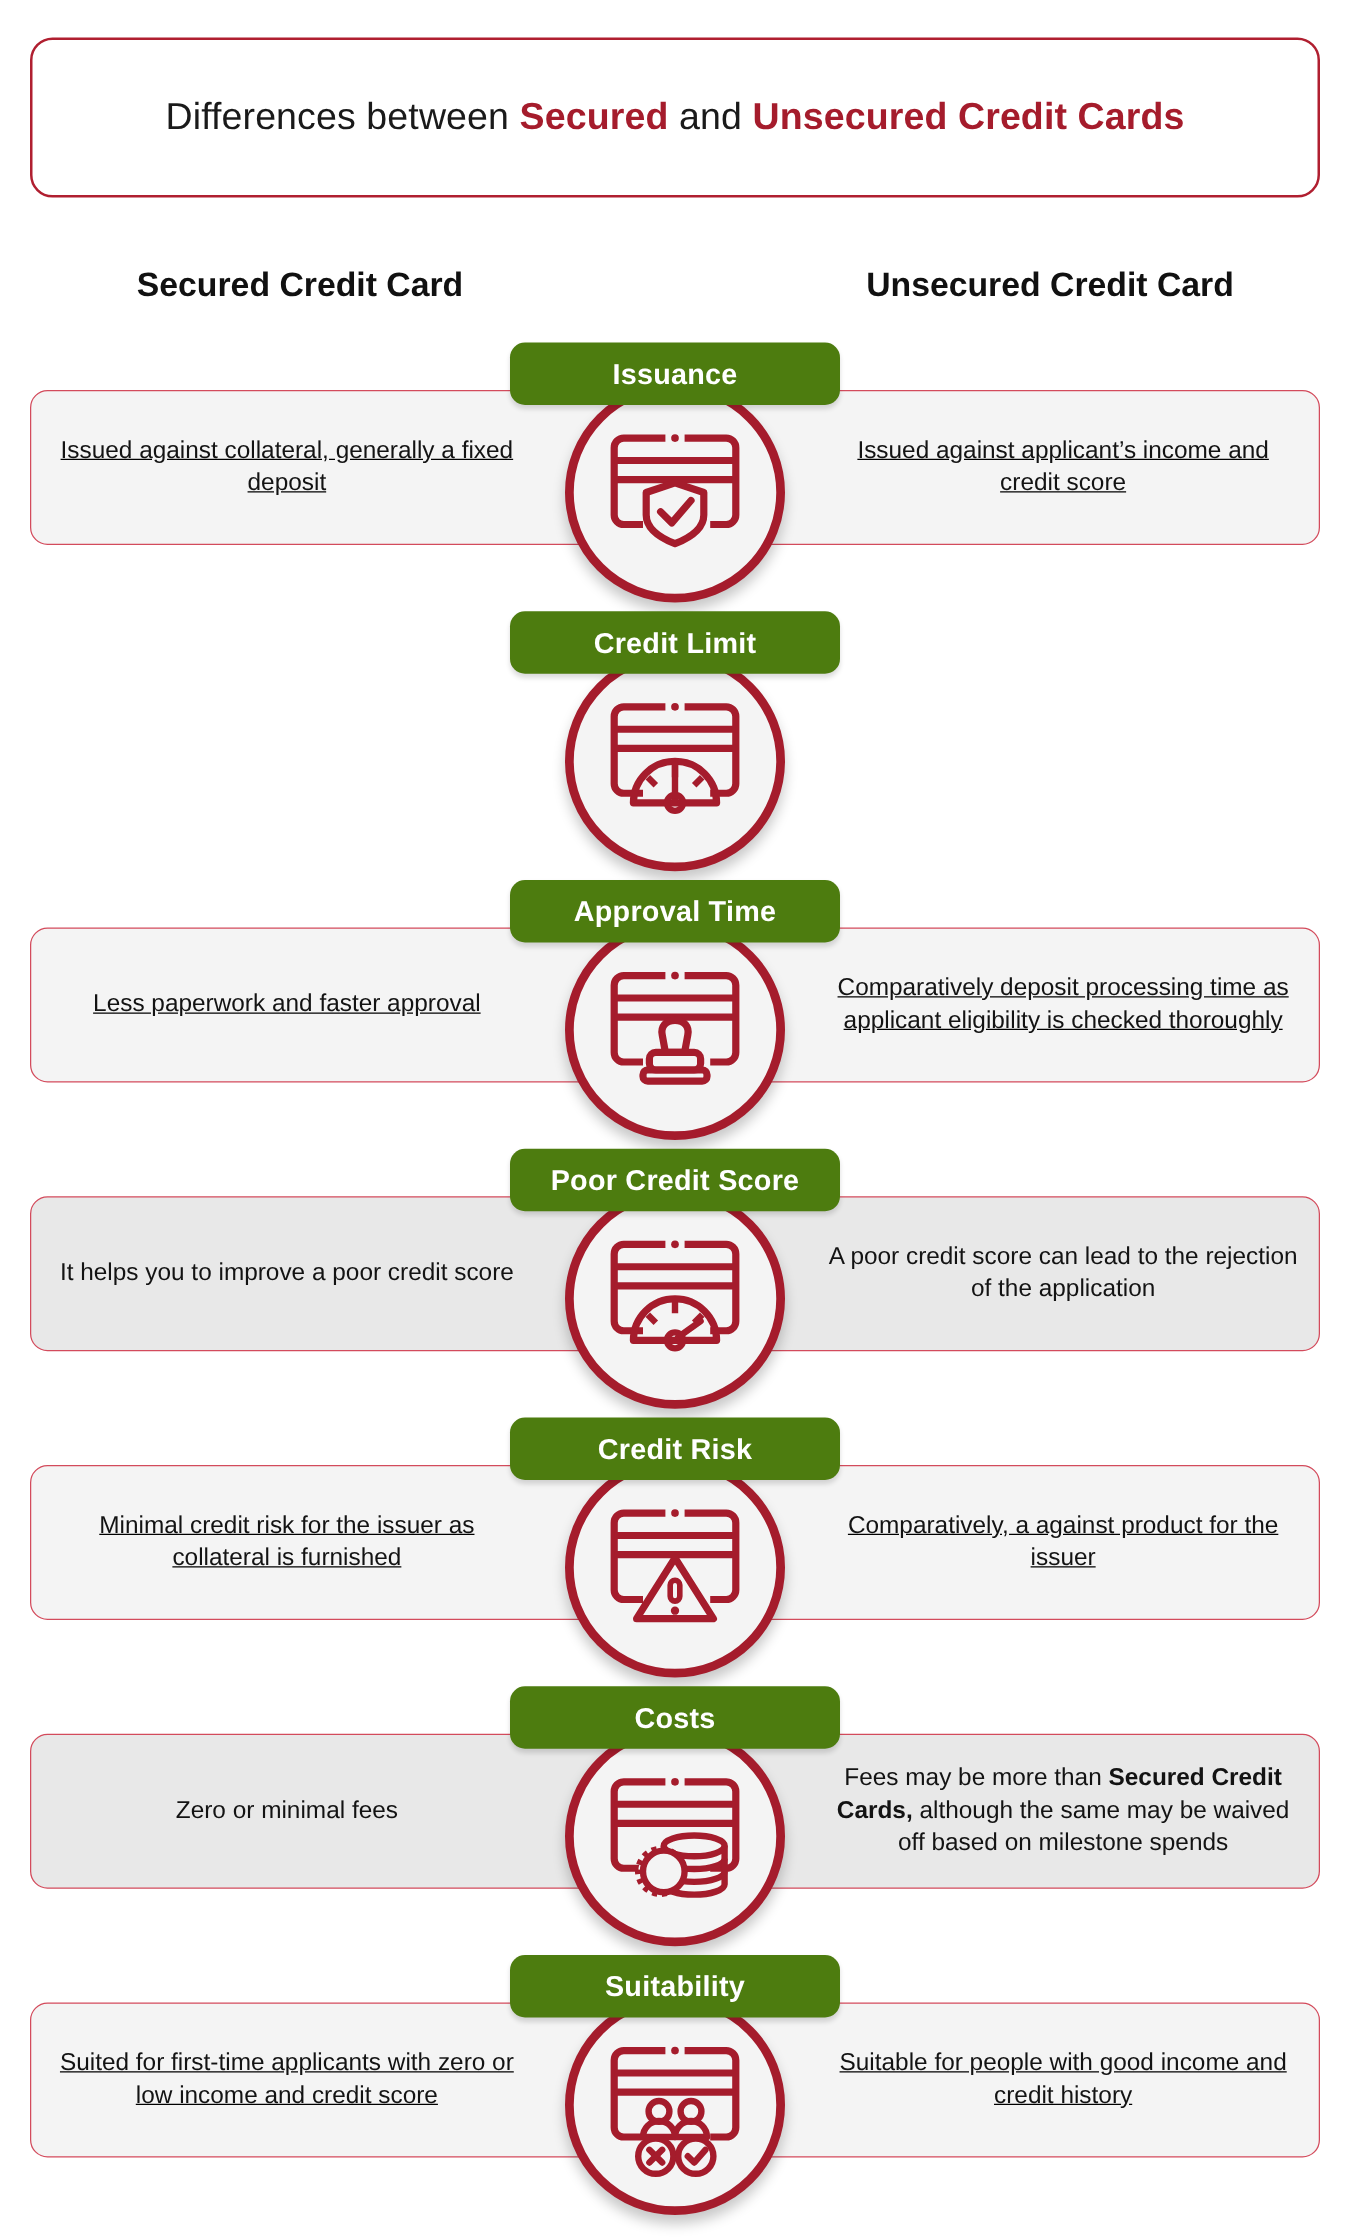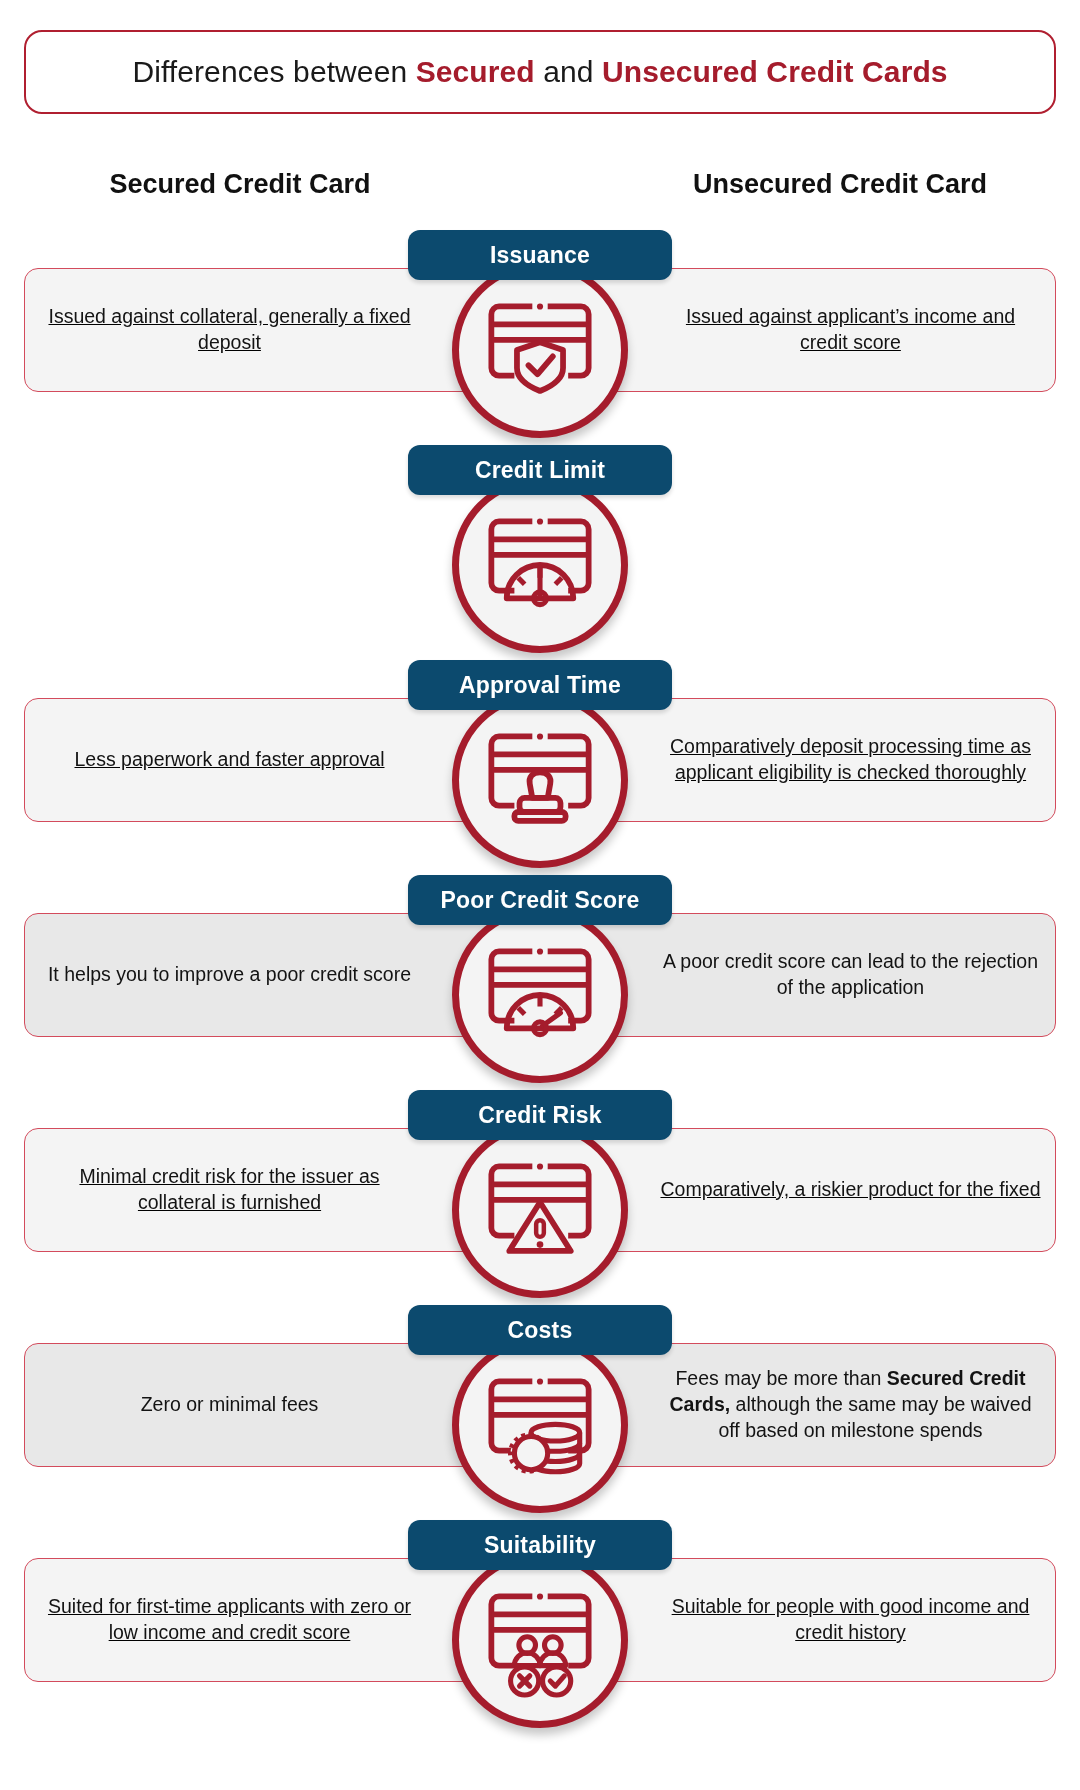--- a/index.html
+++ b/index.html
@@ -16,21 +16,21 @@
     min-height: 1790px;
     background: #ffffff;
     padding: 0;
   }
 
   
   .title-box {
     margin: 30px 24px 0 24px;
     border: 2px solid #B01F30;
     border-radius: 18px;
-    height: 84px;
+    height: 128px;
     display: flex;
     align-items: center;
     justify-content: center;
     background: #ffffff;
   }
   .title-text {
     font-size: 30px;
     color: #1a1a1a;
     letter-spacing: 0.1px;
     text-align: center;
@@ -67,21 +67,21 @@
   }
 
   
   .pill {
     position: absolute;
     left: 50%;
     transform: translateX(-50%);
     top: 0;
     width: 264px;
     height: 50px;
-    background: #0c4a6e;
+    background: #4d7c0f;
     border-radius: 12px;
     display: flex;
     align-items: center;
     justify-content: center;
     z-index: 4;
   }
   .pill-text {
     color: #ffffff;
     font-size: 23px;
     font-weight: bold;
@@ -253,21 +253,21 @@
       </svg>
     </div>
 
     <div class="pill">
       <span class="pill-text">Poor Credit Score</span>
     </div>
   </div>
       <div class="row">
     <div class="band light">
       <div class="cell left">Minimal credit risk for the issuer as collateral is furnished</div>
-      <div class="cell right">Comparatively, a riskier product for the fixed</div>
+      <div class="cell right">Comparatively, a against product for the issuer</div>
     </div>
 
     <div class="circle">
       <svg width="128" height="128" viewBox="0 0 100 100">
 
     <rect x="12" y="16" width="76" height="54" rx="6" fill="none" stroke="#A51C2C" stroke-width="4.5"></rect>
     <line x1="12" y1="30" x2="88" y2="30" stroke="#A51C2C" stroke-width="4.5"></line>
     <line x1="12" y1="42" x2="88" y2="42" stroke="#A51C2C" stroke-width="4.5"></line>
     <line x1="44" y1="16" x2="56" y2="16" stroke="#F4F4F4" stroke-width="6"></line>
     <circle cx="50" cy="16" r="2.4" fill="#A51C2C"></circle>

